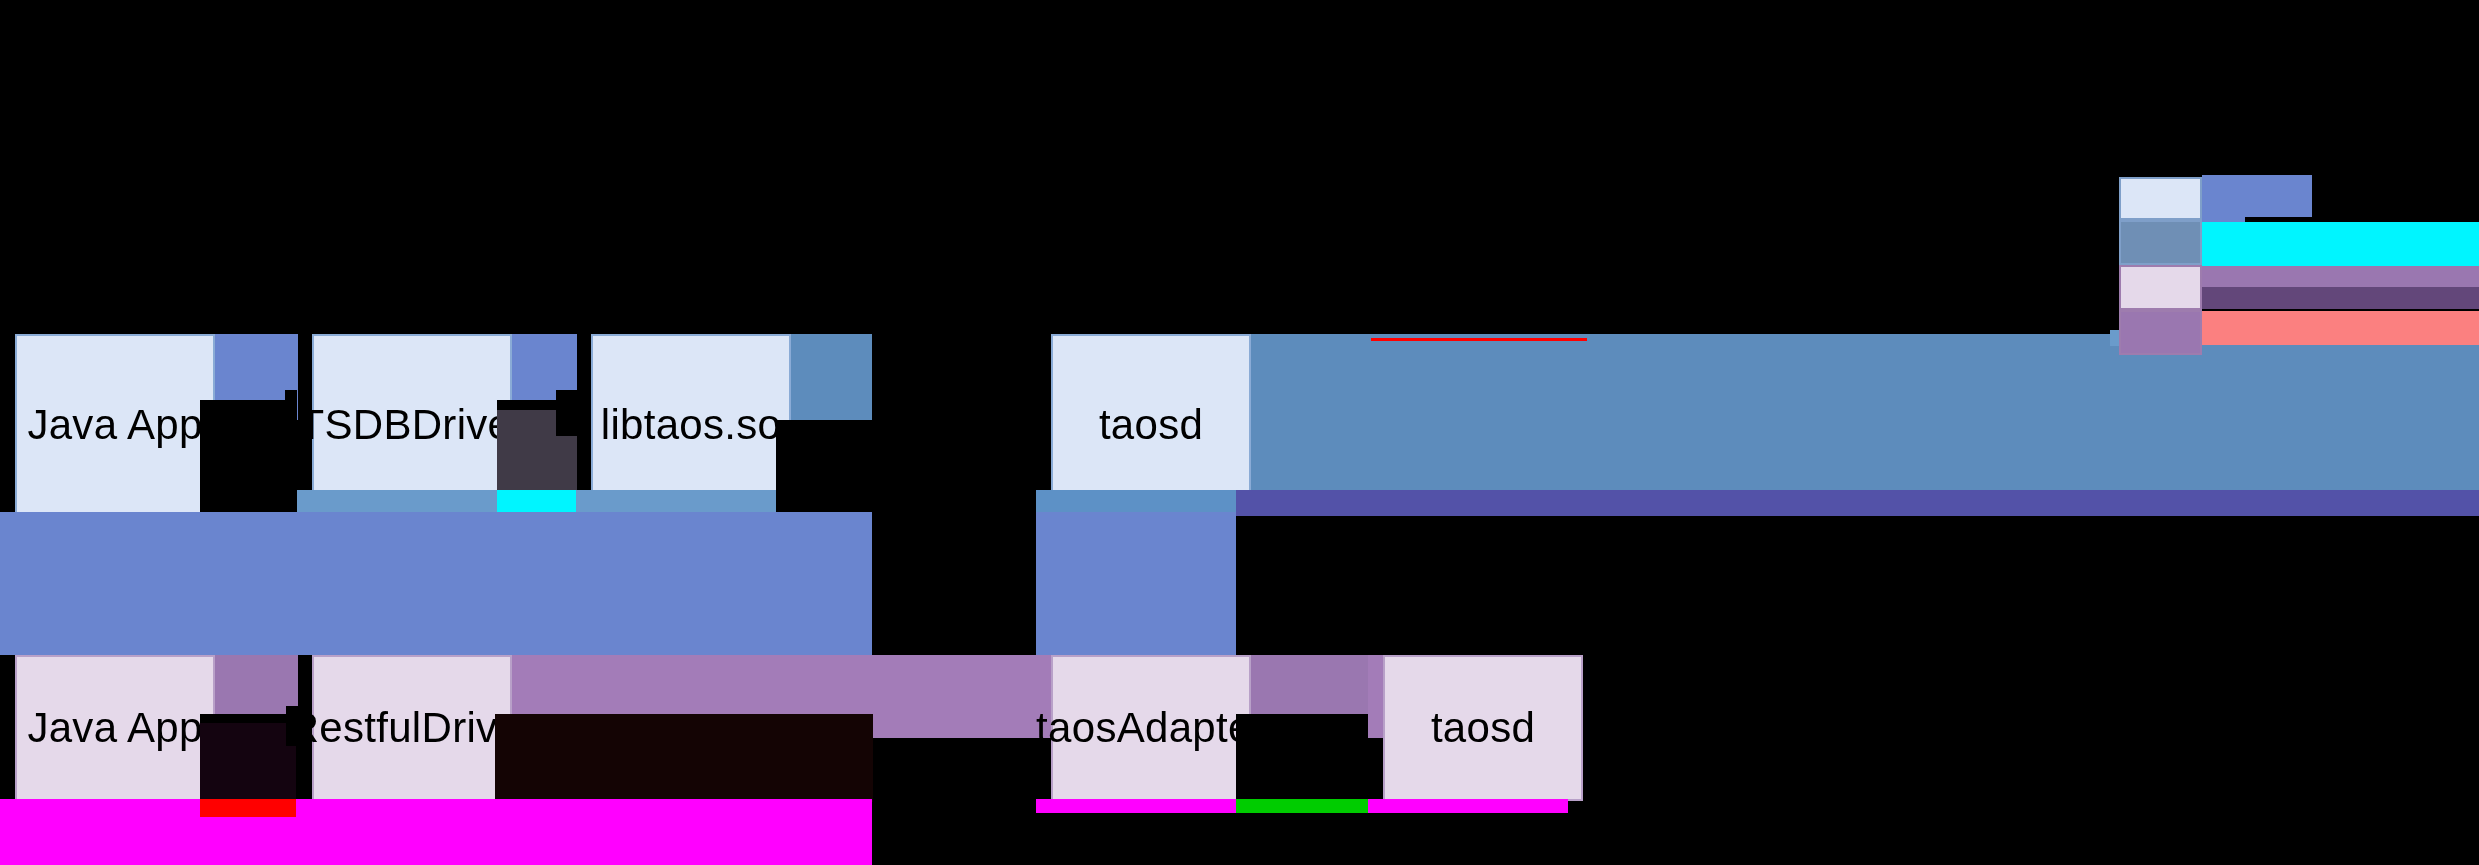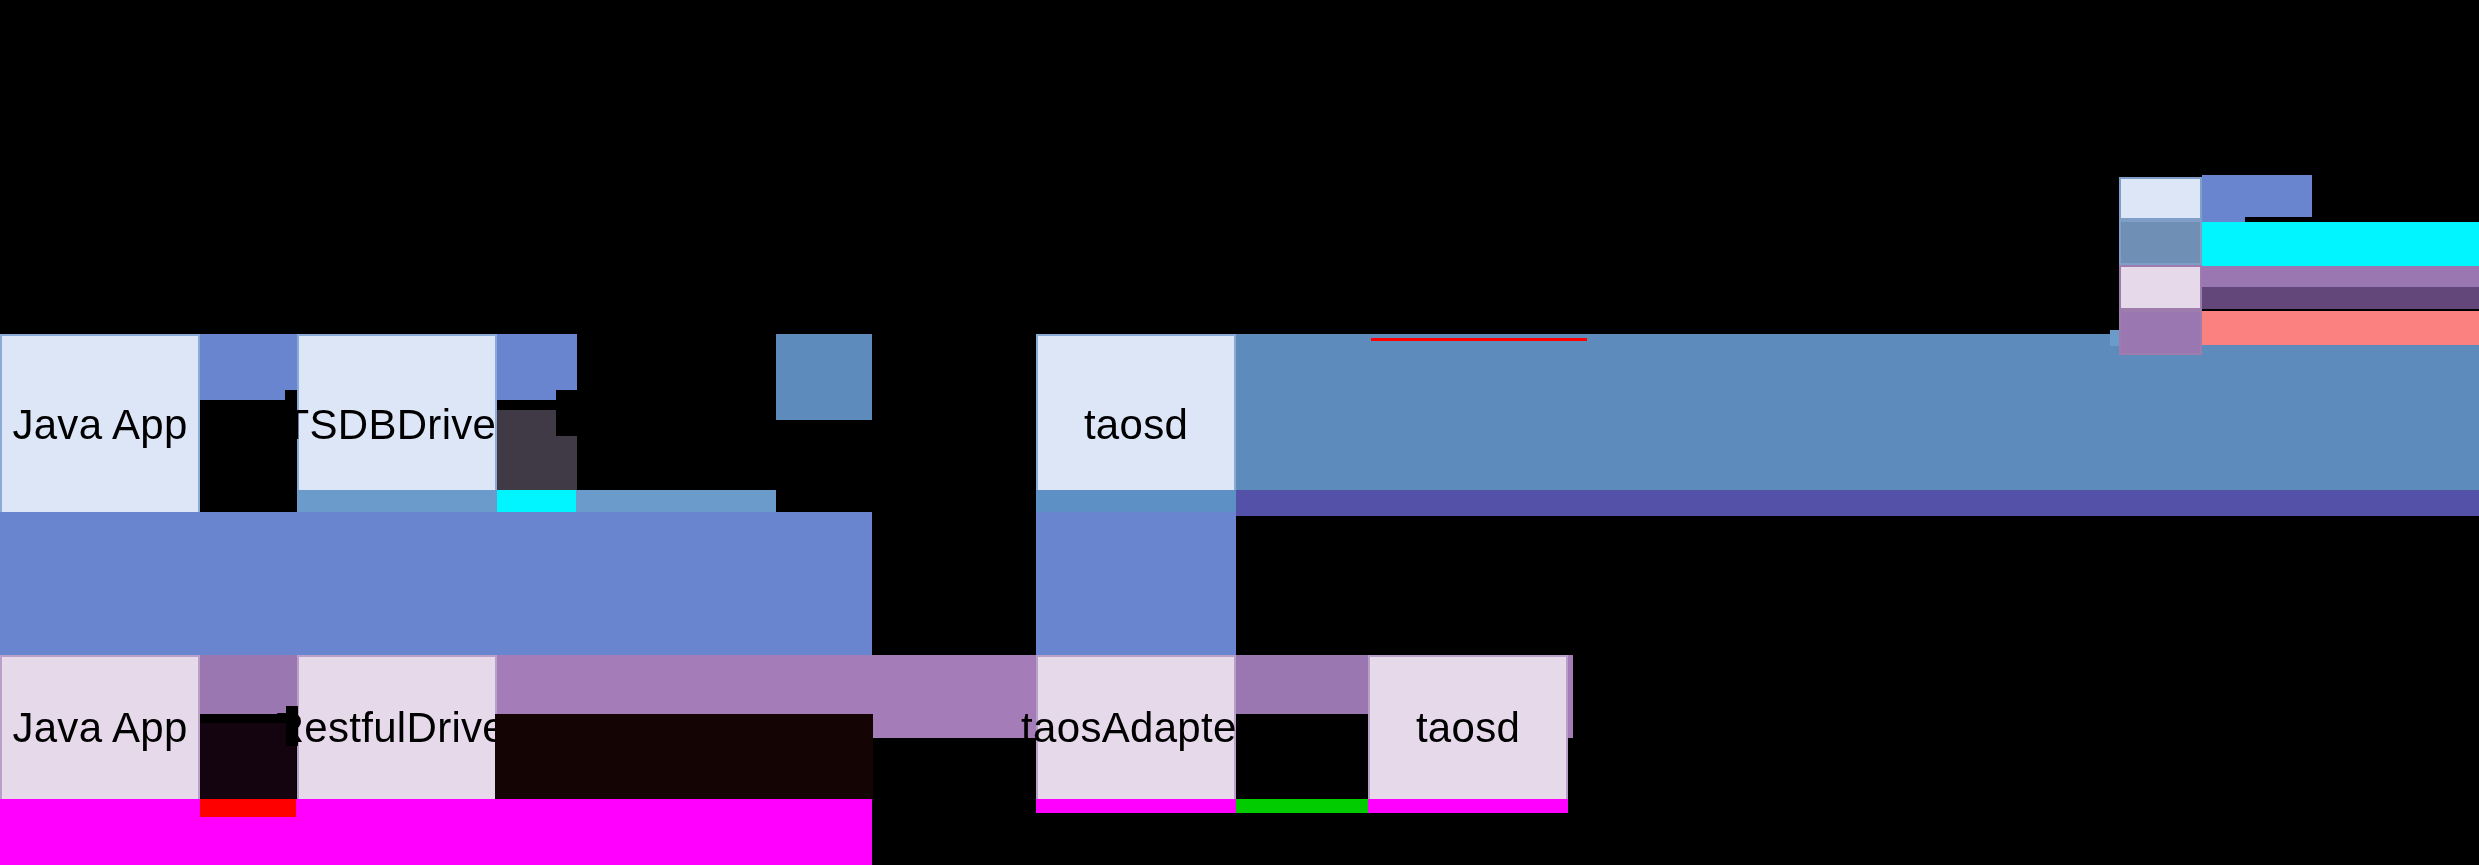--- a/index.html
+++ b/index.html
@@ -1,19 +1,19 @@
 <!DOCTYPE html>
 <html><head>
 <meta charset="utf-8">
 <style>
   html,body{margin:0;padding:0;background:#000;}
   #stage{position:relative;width:2479px;height:865px;background:#000;overflow:hidden;
          font-family:"Liberation Sans","DejaVu Sans",sans-serif;}
   .box{position:absolute;display:flex;align-items:center;justify-content:center;
-       box-sizing:border-box;font-size:42px;color:#000;letter-spacing:.3px;}
+       box-sizing:border-box;font-size:42px;color:#000;letter-spacing:.3px;margin-left:15px;}
   .box.blue{background:#dce6f7;border:2px solid #8aabd6;}
   .box.lav{background:#e5d9ea;border:2px solid #b8a0c8;}
   .swatch{position:absolute;box-sizing:border-box;}
   .sw-blue{background:#dce6f7;border:2px solid #7f9fc9;}
   .sw-steel{background:#6f8fb5;border:2px solid #7f9fc9;}
   .sw-lav{background:#e5d9ea;border:2px solid #9e7cae;}
   .sw-purple{background:#9a77b0;border:2px solid #9e7cae;}
   .band{position:absolute;}
   .lbl{position:absolute;color:#000;font-size:34px;white-space:nowrap;}
   .bigband{position:absolute;background:#6a85cf;}
@@ -29,20 +29,23 @@
   <div class="band" style="left:1236px;top:334px;width:1243px;height:180px;background:#5d8cbc;"></div>
 
   <div class="box blue" style="left:0px;top:334px;width:200px;height:182px;">
     <span>Java App</span>
   </div>
 
   <div class="box blue" style="left:297px;top:334px;width:200px;height:182px;">
     <span>TSDBDriver</span>
   </div>
 
+  <div class="box blue" style="left:576px;top:334px;width:200px;height:182px;">
+    <span>libtaos.so</span>
+  </div>
 
   <div class="box blue" style="left:1036px;top:334px;width:200px;height:182px;">
     <span>taosd</span>
   </div>
 
   <div class="band" style="left:200px;top:400px;width:96px;height:120px;background:#000;"></div>
   <div class="band" style="left:285px;top:390px;width:12px;height:42px;background:#000;"></div>
   <div class="band" style="left:497px;top:400px;width:80px;height:90px;background:#403a47;"></div>
   <div class="band" style="left:497px;top:400px;width:80px;height:10px;background:#000;"></div>
   <div class="band" style="left:556px;top:390px;width:22px;height:46px;background:#000;"></div>

